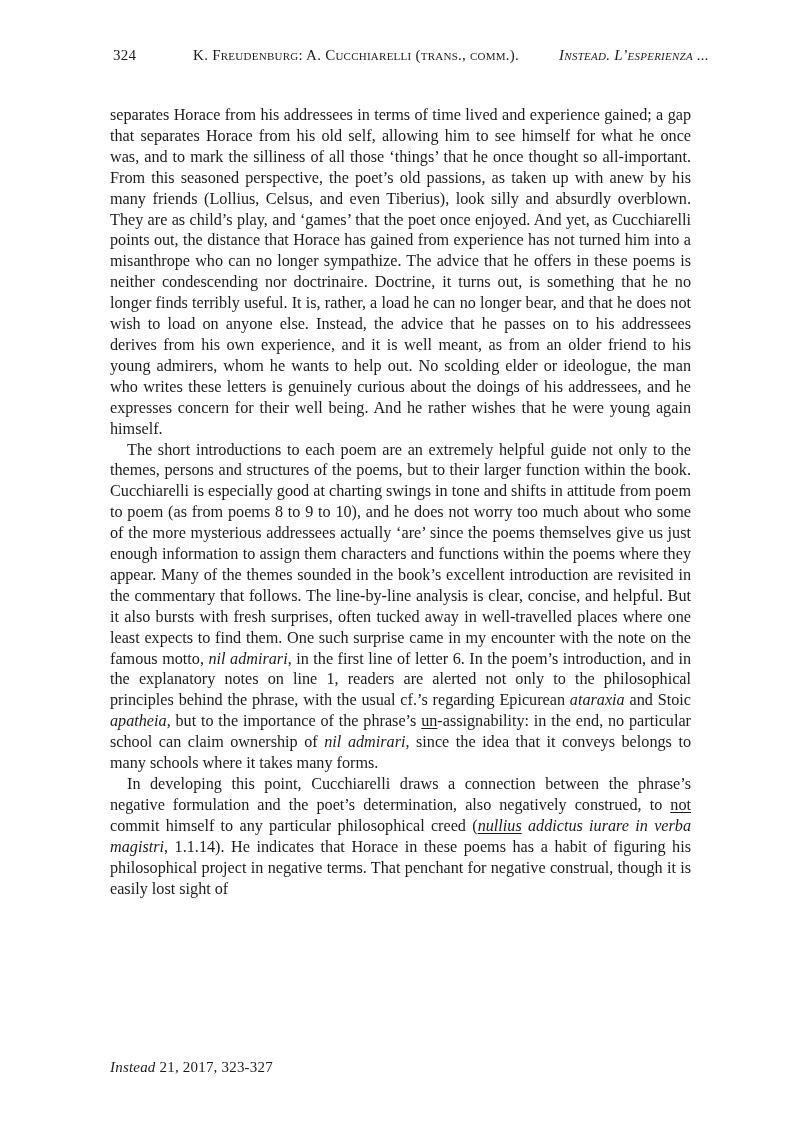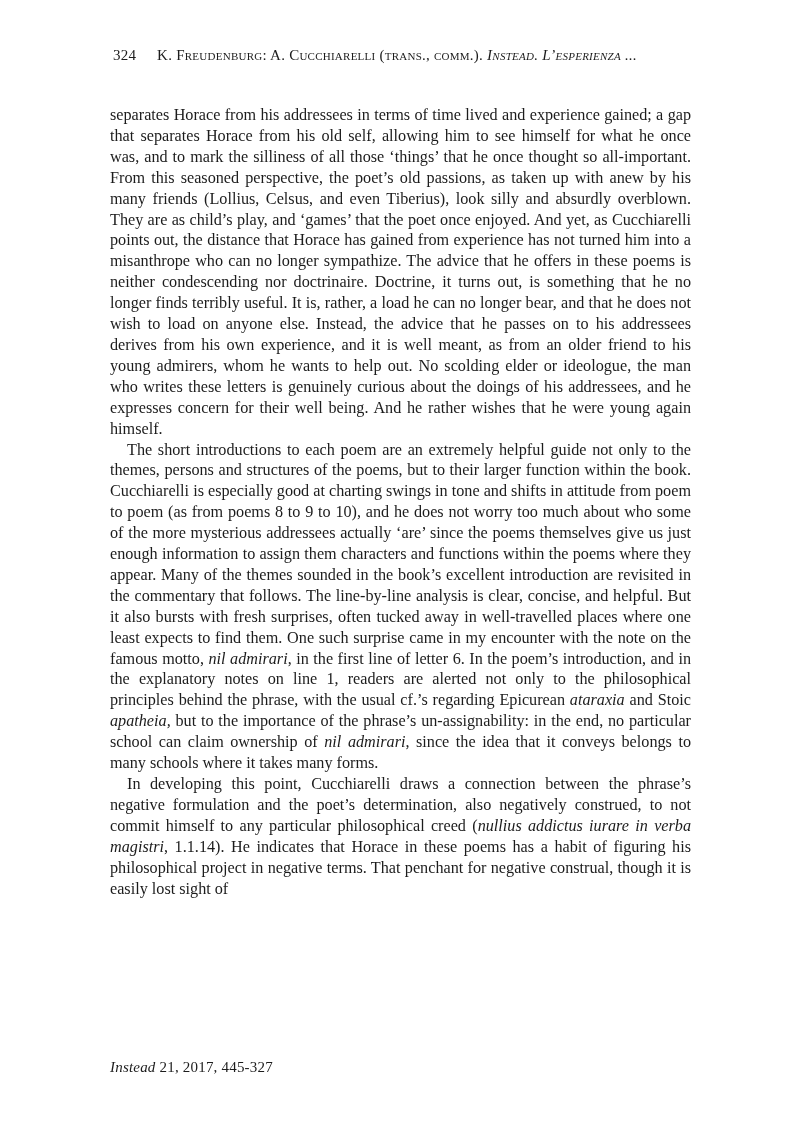--- a/index.html
+++ b/index.html
@@ -45,34 +45,34 @@
   .footer {
     position: absolute;
     left: 110px;
     top: 1059px;
     font-size: 15px;
     letter-spacing: 0.2px;
   }
   
   .rs-normal { font-style: normal; margin-top: 44px; }
   .rs-italic { font-style: italic; }
-  .rs-underline { text-underline-offset: 2px; }
-  .rs-smallcaps { font-variant: small-caps; }
+  .rs-underline { text-decoration: underline; text-underline-offset: 2px; }
+  .rs-smallcaps { font-variant: small-caps; margin-left: 36px; }
 </style>
 </head>
 <body>
 
 <div class="page">
 
   <div class="header">
     <span class="page-num">324</span>
     <span class="running-head"><span class="run rs-smallcaps">K. Freudenburg: A. Cucchiarelli (trans., comm.). </span><span class="run rs-smallcaps rs-italic">Instead. L’esperienza ...</span></span>
   </div>
 
   <div class="body-text">
       <p class="para"><span class="run rs-normal">separates Horace from his addressees in terms of time lived and experience gained; a gap that separates Horace from his old self, allowing him to see himself for what he once was, and to mark the silliness of all those ‘things’ that he once thought so all-important.  From this seasoned perspective, the poet’s old passions, as taken up with anew by his many friends (Lollius, Celsus, and even Tiberius), look silly and absurdly overblown.  They are as child’s play, and ‘games’ that the poet once enjoyed.  And yet, as Cucchiarelli points out, the distance that Horace has gained from experience has not turned him into a misanthrope who can no longer sympathize.  The advice that he offers in these poems is neither condescending nor doctrinaire.  Doctrine, it turns out, is something that he no longer finds terribly useful.  It is, rather, a load he can no longer bear, and that he does not wish to load on anyone else.  Instead, the advice that he passes on to his addressees derives from his own experience, and it is well meant, as from an older friend to his young admirers, whom he wants to help out.  No scolding elder or ideologue, the man who writes these letters is genuinely curious about the doings of his addressees, and he expresses concern for their well being.  And he rather wishes that he were young again himself.</span></p>
       <p class="para indent"><span class="run rs-normal">The short introductions to each poem are an extremely helpful guide not only to the themes, persons and structures of the poems, but to their larger function within the book.  Cucchiarelli is especially good at charting swings in tone and shifts in attitude from poem to poem (as from poems 8 to 9 to 10), and he does not worry too much about who some of the more mysterious addressees actually ‘are’ since the poems themselves give us just enough information to assign them characters and functions within the poems where they appear.  Many of the themes sounded in the book’s excellent introduction are revisited in the commentary that follows. The line-by-line analysis is clear, concise, and helpful.  But it also bursts with fresh surprises, often tucked away in well-travelled places where one least expects to find them. One such surprise came in my encounter with the note on the famous motto, </span><span class="run rs-italic">nil admirari</span><span class="run rs-normal">, in the first line of letter 6.  In the poem’s introduction, and in the explanatory notes on line 1, readers are alerted not only to the philosophical principles behind the phrase, with the usual cf.’s regarding Epicurean </span><span class="run rs-italic">ataraxia</span><span class="run rs-normal"> and Stoic </span><span class="run rs-italic">apatheia,</span><span class="run rs-normal"> but to the importance of the phrase’s </span><span class="run rs-underline">un</span><span class="run rs-normal">-assignability: in the end, no particular school can claim ownership of </span><span class="run rs-italic">nil admirari</span><span class="run rs-normal">, since the idea that it conveys belongs to many schools where it takes many forms.</span></p>
       <p class="para indent"><span class="run rs-normal">In developing this point, Cucchiarelli draws a connection between the phrase’s negative formulation and the poet’s determination, also negatively construed, to </span><span class="run rs-underline">not</span><span class="run rs-normal"> commit himself to any particular philosophical creed (</span><span class="run rs-italic rs-underline">nullius</span><span class="run rs-italic"> addictus iurare in verba magistri</span><span class="run rs-normal">, 1.1.14).  He indicates that Horace in these poems has a habit of figuring his philosophical project in negative terms.  That penchant for negative construal, though it is easily lost sight of</span></p>
     </div>
 
-  <div class="footer"><span class="run rs-italic">Instead</span><span class="run rs-normal"> 21, 2017, 445-327</span></div>
+  <div class="footer"><span class="run rs-italic">Instead</span><span class="run rs-normal"> 21, 2017, 323-327</span></div>
 
 </div>
 
 </body></html>

